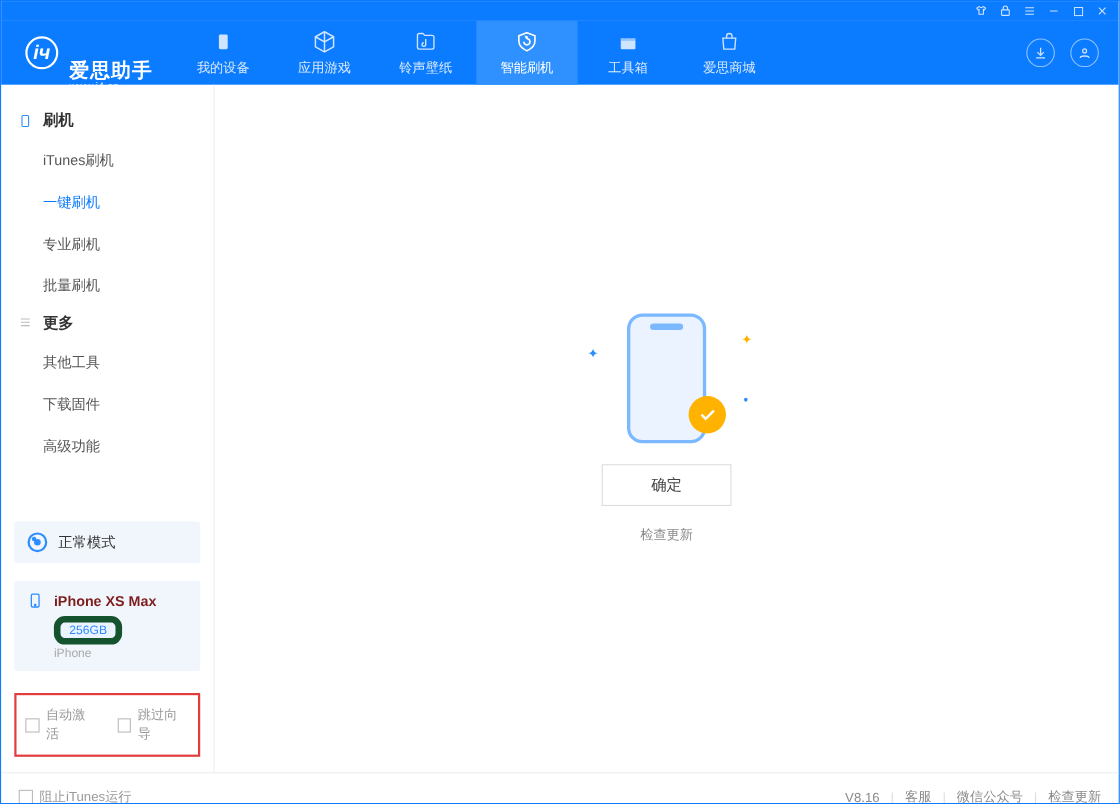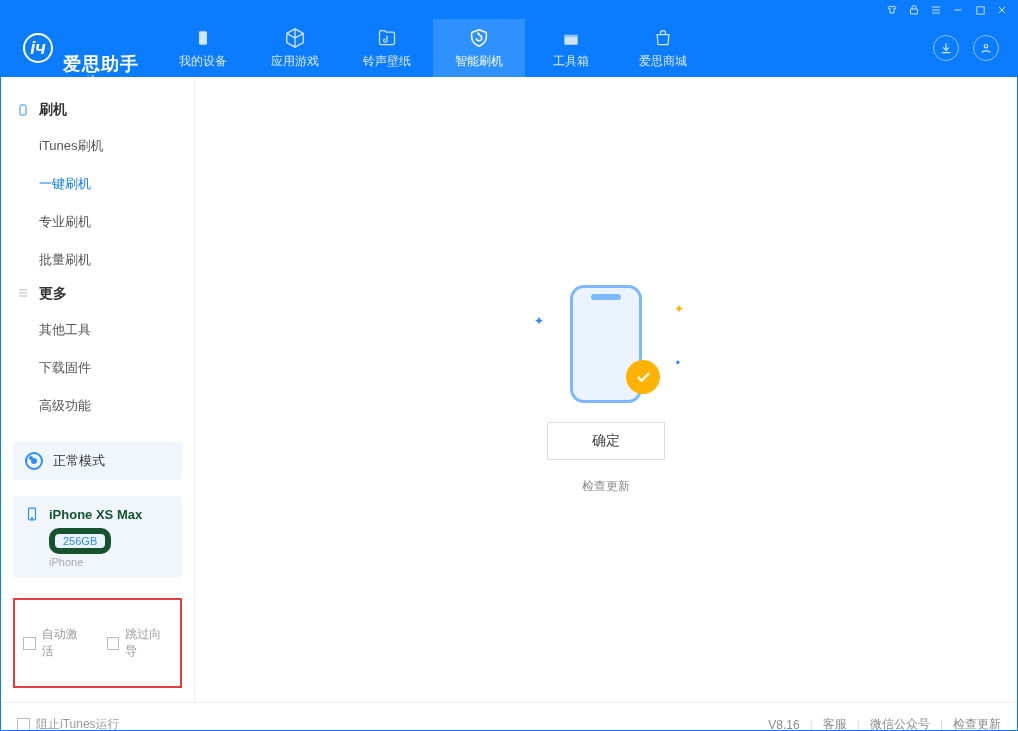--- a/index.html
+++ b/index.html
@@ -38,26 +38,26 @@
 .sb-item.active { color: #0b7bff; }
 
 .sb-spacer { flex: 1; }
 
 .mode-card, .device-card { margin: 8px 12px; background: #f0f6fc; border-radius: 3px; padding: 10px 12px; }
 .mode-card { display: flex; align-items: center; gap: 10px; font-size: 13px; color: #333; cursor: pointer; }
 .mode-card .m-ico { width: 18px; height: 18px; border: 2px solid #2d8cff; border-radius: 50%; display: flex; align-items: center; justify-content: center; }
 .mode-card .m-ico::after { content: ""; width: 6px; height: 6px; background: #2d8cff; border-radius: 50%; box-shadow: -3px -3px 0 -1px #2d8cff; }
 
 .device-card { cursor: pointer; }
-.device-card .dr1 { display: flex; align-items: center; gap: 8px; font-size: 13px; font-weight: 600; color: #14532d; }
+.device-card .dr1 { display: flex; align-items: center; gap: 8px; font-size: 13px; font-weight: 600; color: #7f1d1d; }
 .device-card .d-ico { width: 16px; height: 16px; color: #2d8cff; }
 .badge { display: inline-block; margin: 6px 0 2px 24px; font-size: 11px; color: #2d8cff; border: 6px solid #14532d; border-radius: 10px; padding: 1px 8px; background: #eaf3ff; }
 .device-card .dtype { font-size: 11px; color: #aaa; margin-left: 24px; }
 
-.chk-row { margin: 12px 12px 14px; border: 2px solid #e23c3c; padding: 26px 8px; display: flex; gap: 18px; }
+.chk-row { margin: 12px 12px 14px; border: 2px solid #e23c3c; padding: 10px 8px; display: flex; gap: 18px; }
 .chk { display: flex; align-items: center; gap: 6px; font-size: 12px; color: #999; cursor: pointer; }
 .chk .box { width: 13px; height: 13px; border: 1px solid #bbb; background: #fff; }
 
 
 .main { flex: 1; display: flex; flex-direction: column; align-items: center; justify-content: center; gap: 18px; }
 .illus { width: 120px; height: 120px; position: relative; display: flex; align-items: center; justify-content: center; }
 .phone { width: 72px; height: 118px; border: 3px solid #7bb8ff; border-radius: 14px; background: #eaf3ff; position: relative; }
 .phone::before { content: ""; position: absolute; top: 6px; left: 50%; transform: translateX(-50%); width: 30px; height: 6px; background: #7bb8ff; border-radius: 3px; }
 .check { position: absolute; right: 6px; bottom: 10px; width: 34px; height: 34px; background: #ffb300; border-radius: 50%; display: flex; align-items: center; justify-content: center; color: #fff; font-weight: bold; }
 .sparkle { position: absolute; color: #ffb300; font-size: 12px; }

